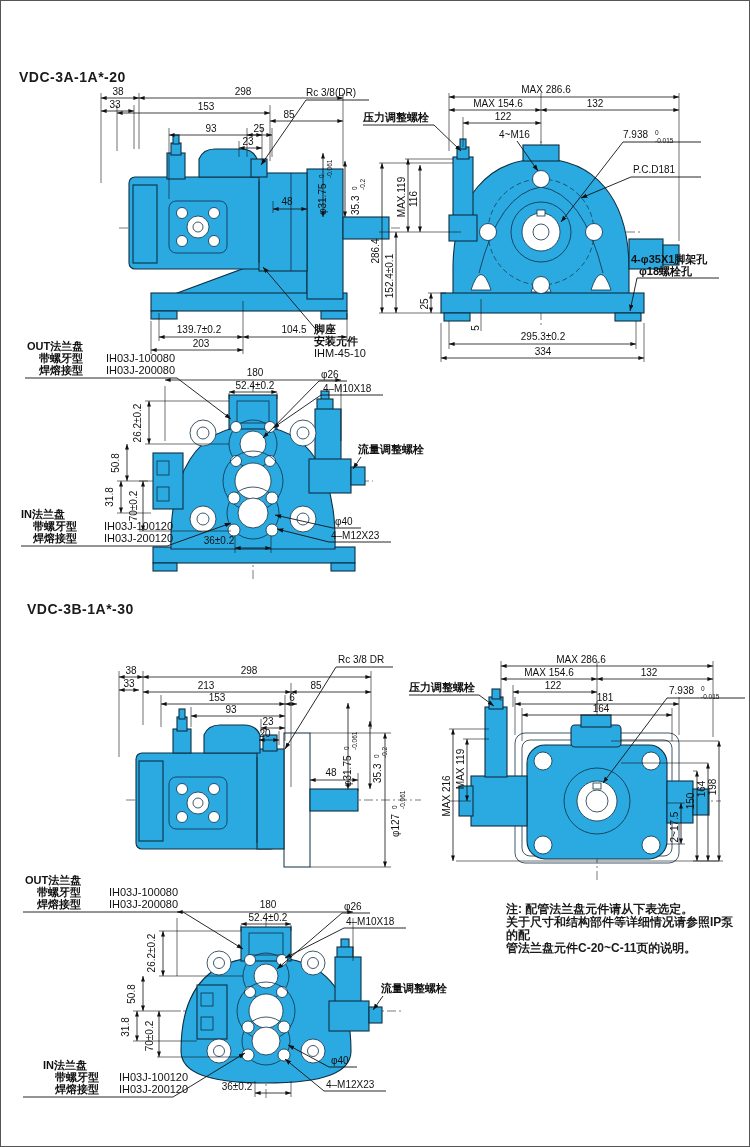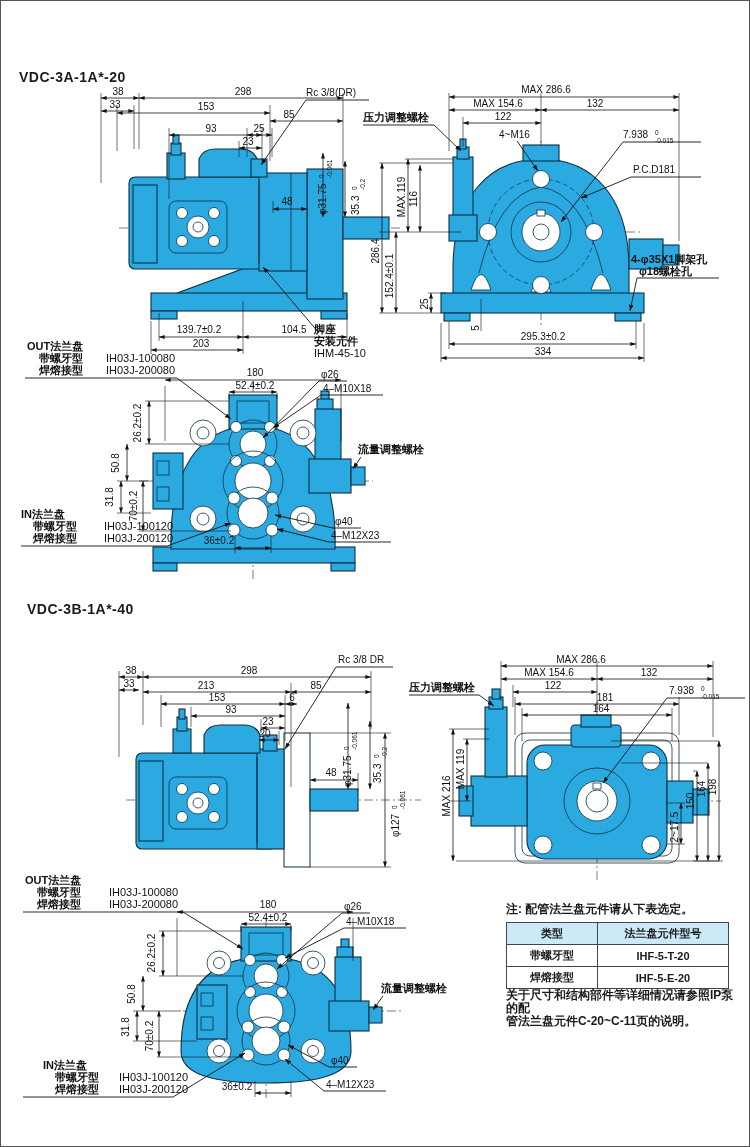--- a/index.html
+++ b/index.html
@@ -30,21 +30,21 @@
       text-align:center;padding:3px 6px;color:#1a1a1a;}
   #flange-table th{background:#cce9f7;}
   #flange-table .c1{width:78px;} #flange-table .c2{width:118px;}
 </style>
 </head>
 <body>
 
 <div id="page">
 
   <div class="abs title" style="left:18px;top:20px;margin-top:48px;">VDC-3A-1A*-20</div>
-  <div class="abs title" style="left:26px;top:600px;">VDC-3B-1A*-40</div>
+  <div class="abs title" style="left:26px;top:600px;">VDC-3B-1A*-30</div>
 
   <svg width="750" height="1147" viewBox="0 0 750 1147">
     <defs>
       <marker id="ae" markerWidth="8" markerHeight="6" refX="7" refY="2.5" orient="auto">
           <path d="M0,0L7,2.5L0,5Z" fill="#111"></path>
         </marker>
       <marker id="as" markerWidth="8" markerHeight="6" refX="0" refY="2.5" orient="auto">
           <path d="M7,0L0,2.5L7,5Z" fill="#111"></path>
         </marker>
     </defs>
@@ -589,33 +589,17 @@
       <text class="cn" x="54" y="1080">带螺牙型</text>
       <text class="pn" x="118" y="1080">IH03J-100120</text>
       <text class="cn" x="54" y="1092">焊熔接型</text>
       <text class="pn" x="118" y="1092">IH03J-200120</text>
       <path class="ldr" d="M22,1096 H172 L244,1052"></path>
     </g>
   </svg>
 
   <div id="flange-note" class="abs" style="left:505px;top:902px;">
     <div class="cnb">注: 配管法兰盘元件请从下表选定。</div>
-    <table id="flange-table">
-      <tbody>
-          <tr>
-        <th class="c1">类型</th>
-        <th class="c2">法兰盘元件型号</th>
-      </tr>
-      <tr>
-        <td>带螺牙型</td>
-        <td>IHF-5-T-20</td>
-      </tr>
-      <tr>
-        <td>焊熔接型</td>
-        <td>IHF-5-E-20</td>
-      </tr>
-    </tbody>
-      </table>
     <div class="cnb" style="margin-top:0;">关于尺寸和结构部件等详细情况请参照IP泵的配</div>
     <div class="cnb">管法兰盘元件C-20~C-11页的说明。</div>
   </div>
 
 </div>
 
 </body></html>

